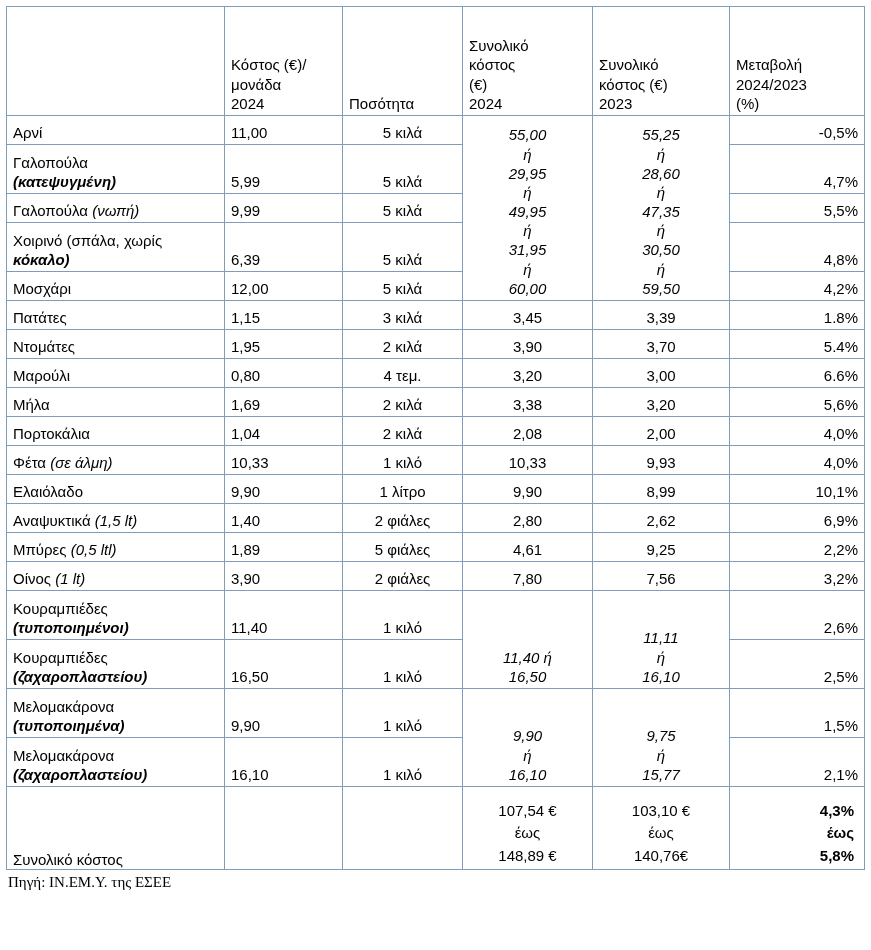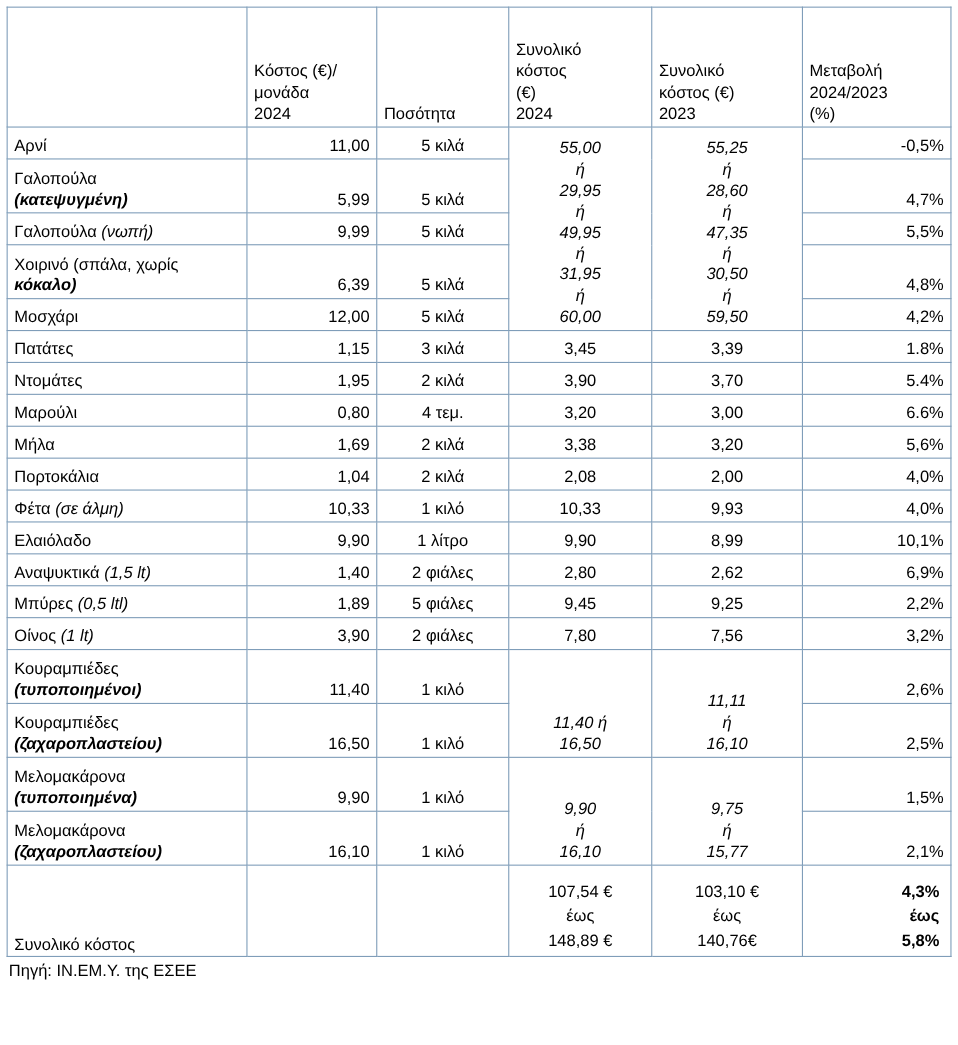--- a/index.html
+++ b/index.html
@@ -54,21 +54,21 @@
 
   td.item {
     text-align: left;
     vertical-align: top;
     padding-top: 3px;
   }
   td.item .l1 { display: block; }
   td.item .l2 { display: block; font-style: italic; font-weight: bold; }
   td.item .inl-it { font-style: italic; }
 
-  td.num   { text-align: right; }
+  td.num   { text-align: left; }
   td.qty   { text-align: center; }
   td.tot   { text-align: center; }
   td.chg   { text-align: right; font-weight: bold; padding-right: 10px; }
 
   
   td.group {
     text-align: center;
     vertical-align: middle;
     line-height: 1.45;
     font-style: italic;
@@ -96,20 +96,21 @@
   tfoot td.sum-chg {
     text-align: right;
     font-weight: bold;
     padding-right: 10px;
     line-height: 1.5;
   }
   .source {
     margin-top: 4px;
     font-size: 15px;
     padding-left: 2px;
+    font-family: Liberation Serif, serif;
   }
 </style>
 </head>
 <body>
 
 <div class="page">
 
   <table class="price-table">
     <colgroup>
       <col class="c-item">
@@ -294,21 +295,21 @@
         <td class="num">1,40</td>
         <td class="qty">2 φιάλες</td>
         <td class="tot">2,80</td>
         <td class="tot">2,62</td>
         <td class="chg">6,9%</td>
       </tr>
       <tr class="short">
         <td class="item"><span>Μπύρες </span><span class="inl-it">(0,5 ltl)</span></td>
         <td class="num">1,89</td>
         <td class="qty">5 φιάλες</td>
-        <td class="tot">9,45</td>
+        <td class="tot">4,61</td>
         <td class="tot">9,25</td>
         <td class="chg">2,2%</td>
       </tr>
       <tr class="short">
         <td class="item"><span>Οίνος </span><span class="inl-it">(1 lt)</span></td>
         <td class="num">3,90</td>
         <td class="qty">2 φιάλες</td>
         <td class="tot">7,80</td>
         <td class="tot">7,56</td>
         <td class="chg">3,2%</td>

